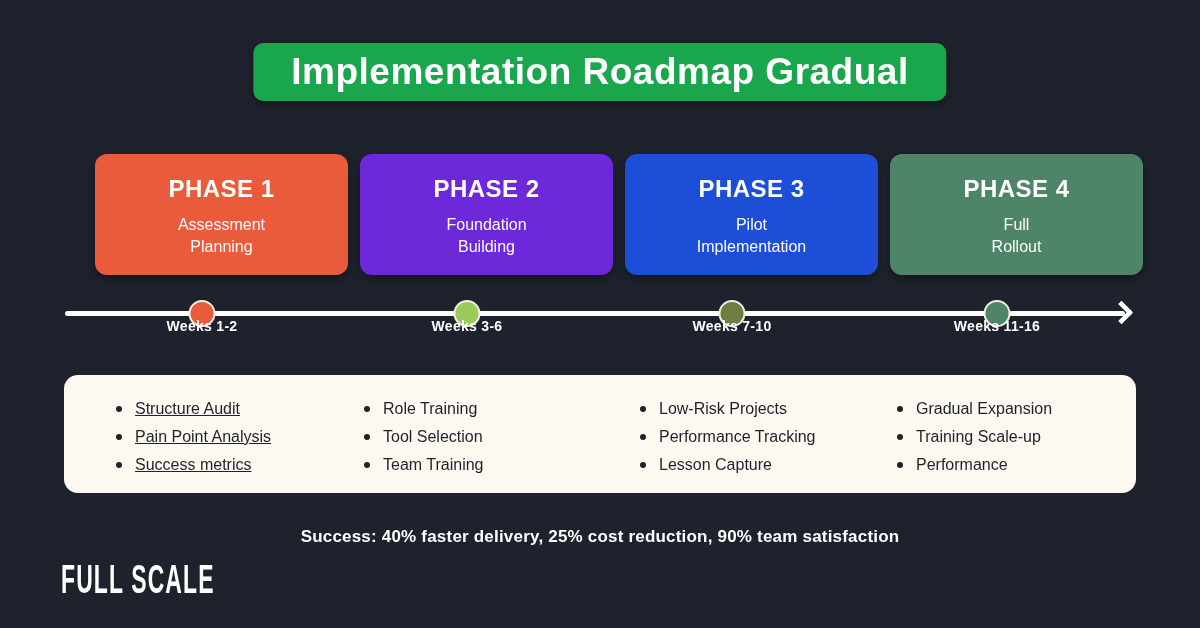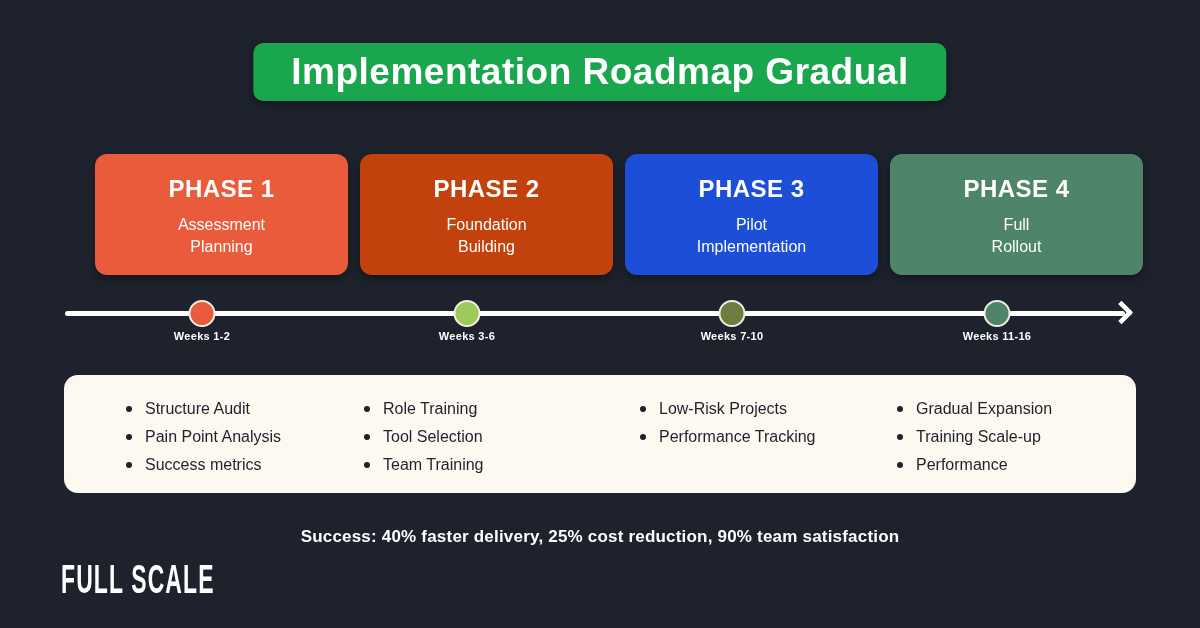--- a/index.html
+++ b/index.html
@@ -96,24 +96,24 @@
     border-radius: 50%;
     border: 2px solid #F4EFE5;
     transform: translateX(-50%);
   }
   .dot1 { left: 202px; }
   .dot2 { left: 467px; }
   .dot3 { left: 732px; }
   .dot4 { left: 997px; }
   .week-label {
     position: absolute;
-    top: 330px;
+    top: 318px;
     transform: translateX(-50%);
     color: #ffffff;
-    font-size: 11px;
+    font-size: 14px;
     font-weight: 700;
     letter-spacing: 0.3px;
     white-space: nowrap;
   }
 
   
   .details-panel {
     position: absolute;
     left: 64px;
     top: 375px;
@@ -121,21 +121,21 @@
     height: 118px;
     background: #FDF8F0;
     border-radius: 14px;
   }
   .items-list {
     position: absolute;
     top: 395px;
     list-style: none;
     color: #1E222C;
   }
-  .items-list.c1 { left: 124px; }
+  .items-list.c1 { left: 114px; text-decoration: underline; }
   .items-list.c2 { left: 362px; }
   .items-list.c3 { left: 638px; }
   .items-list.c4 { left: 895px; }
   .items-list li {
     font-size: 16px;
     line-height: 28px;
     padding-left: 21px;
     position: relative;
     white-space: nowrap;
   }
@@ -184,21 +184,21 @@
 
   <div class="title-banner">
     <span class="title-text">Implementation Roadmap Gradual</span>
   </div>
 
   <div class="phase-card p1" style="background-color: rgb(234, 91, 60);">
     <span class="phase-title">PHASE 1</span>
     <div class="phase-subtitle">Assessment
 Planning</div>
   </div>
-  <div class="phase-card p2" style="background-color: #c2410c;">
+  <div class="phase-card p2" style="background-color: #6d28d9;">
     <span class="phase-title">PHASE 2</span>
     <div class="phase-subtitle">Foundation
 Building</div>
   </div>
   <div class="phase-card p3" style="background-color: #1d4ed8;">
     <span class="phase-title">PHASE 3</span>
     <div class="phase-subtitle">Pilot
 Implementation</div>
   </div>
   <div class="phase-card p4" style="background-color: rgb(78, 133, 105);">
@@ -228,20 +228,21 @@
     <li>Success metrics</li>
   </ul>
   <ul class="items-list c2">
     <li>Role Training</li>
     <li>Tool Selection</li>
     <li>Team Training</li>
   </ul>
   <ul class="items-list c3">
     <li>Low-Risk Projects</li>
     <li>Performance Tracking</li>
+    <li>Lesson Capture</li>
   </ul>
   <ul class="items-list c4">
     <li>Gradual Expansion</li>
     <li>Training Scale-up</li>
     <li>Performance</li>
   </ul>
 
   <div class="success-summary">Success: 40% faster delivery, 25% cost reduction, 90% team satisfaction</div>
 
   <div class="full-scale-logo">FULL SCALE</div>

